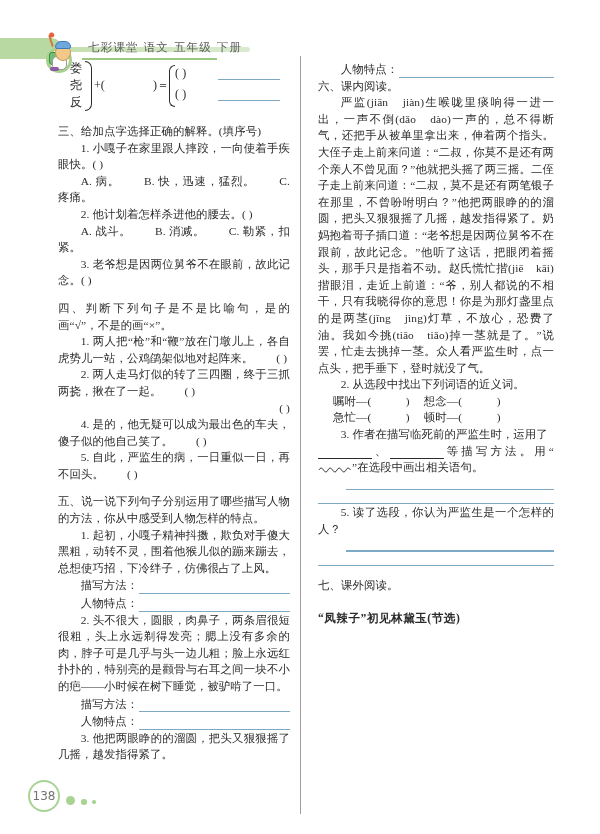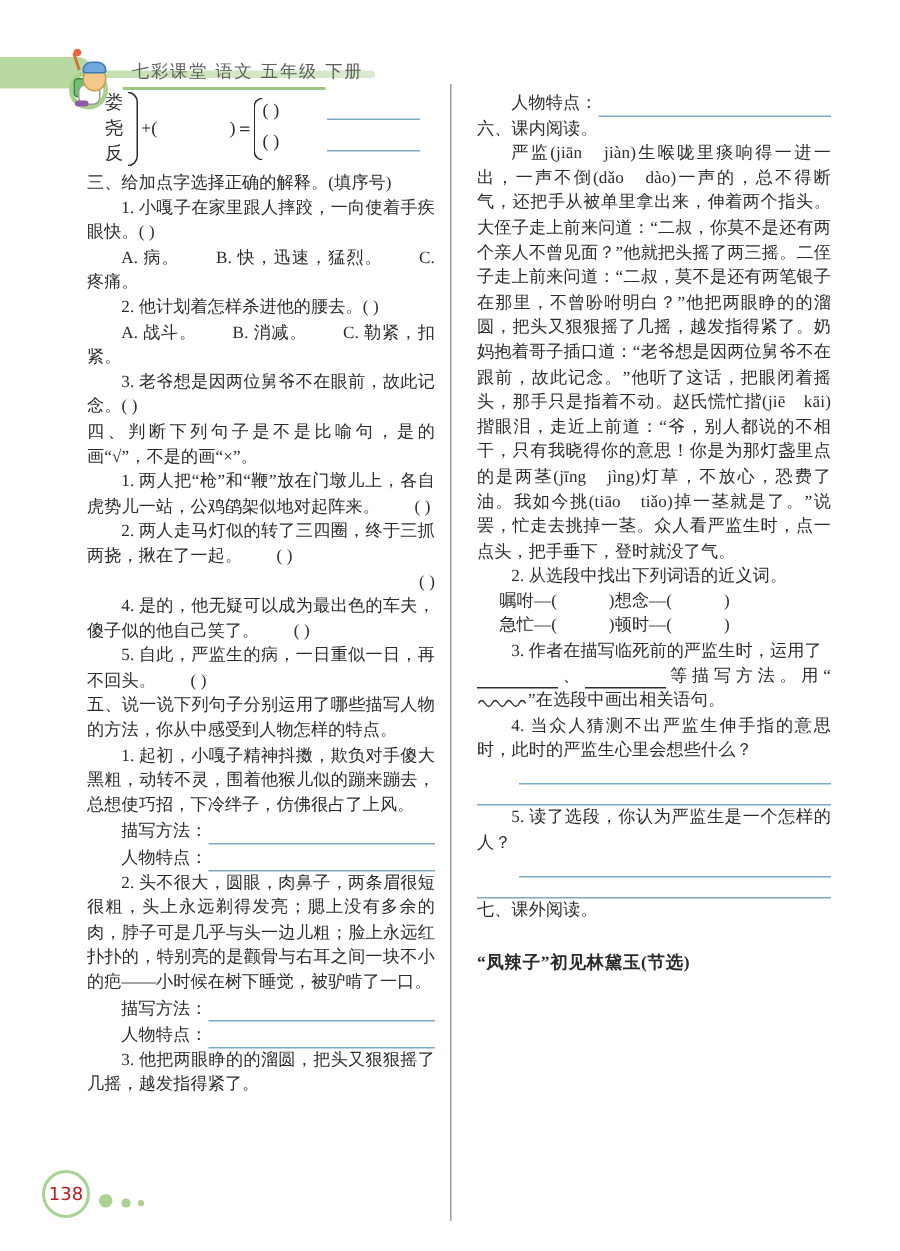--- a/index.html
+++ b/index.html
@@ -172,21 +172,21 @@
     left: 300px;
     top: 56px;
     width: 1px;
     height: 758px;
     background: #9d9d9d;
   }
 
   
   .p { margin: 0; text-align: justify; text-justify: inter-ideograph; }
   .ind { text-indent: 2em; }
-  .sec { margin-top: 0; }
+  .sec { margin-top: 11px; }
   .nowrap-end { text-align: right; }
 
   
   .brace-block {
     position: relative;
     height: 52px;
     margin: 0 0 2px 10px;
   }
   .bc-chars {
     position: absolute;
@@ -273,20 +273,21 @@
   .center-title {
     font-weight: bold;
     letter-spacing: 0.5px;
     margin: 18px 0 0 0;
     font-size: 11.6px;
   }
 
   .syn-row {
     padding-left: 15px;
     display: flex;
+    gap: 14px;
   }
   .syn-row span { white-space: nowrap; }
 
   .blank-short {
     display: inline-block;
     width: 54px;
     border-bottom: 1.2px solid #2b2b2b;
     height: 12px;
     vertical-align: bottom;
   }
@@ -312,21 +313,21 @@
     width: 32px;
     height: 32px;
     border-radius: 50%;
     border: 2.5px solid #a9d392;
     box-sizing: border-box;
     display: flex;
     align-items: center;
     justify-content: center;
     font-family: "DejaVu Sans", "Liberation Sans", sans-serif;
     font-size: 12px;
-    color: #b91c1c;
+    color: #737373;
     background: #fff;
   }
   .dot {
     position: absolute;
     border-radius: 50%;
     background: #a9d392;
   }
   .dot.d1 { left: 38px; top: 16px; width: 9px;   height: 9px;   }
   .dot.d2 { left: 53px; top: 19px; width: 5.5px; height: 5.5px; }
   .dot.d3 { left: 64px; top: 20px; width: 3.5px; height: 3.5px; }
@@ -441,21 +442,20 @@
     <p class="p ind">
       <span>3.</span>
       <span>作者在描写临死前的严监生时，运用了</span>
     </p>
     <p class="p">
       <span class="blank-short"></span><span>、</span><span class="blank-short"></span><span>等描写方法。用“</span><svg class="squig" viewBox="0 0 34 8">
           <path d="M1 5 Q3 1 5.5 5 T10 5 T14.5 5 T19 5 T23.5 5 T28 5 T32.5 5" fill="none" stroke="#2b2b2b" stroke-width="0.9"></path>
         </svg><span>”在选段中画出相关语句。</span>
     </p>
 
-    <p class="p ind"><span>4.</span> <span>当众人猜测不出严监生伸手指的意思时，此时的严监生心里会想些什么？</span></p>
     <div class="ansline w-ind"></div>
     <div class="ansline w-full"></div>
 
     <p class="p ind"><span>5.</span> <span>读了选段，你认为严监生是一个怎样的人？</span></p>
     <div class="ansline w-ind"></div>
     <div class="ansline w-full"></div>
 
     <p class="p sec">七、课外阅读。</p>
     <p class="center-title">“凤辣子”初见林黛玉(节选)</p>
   </div>

